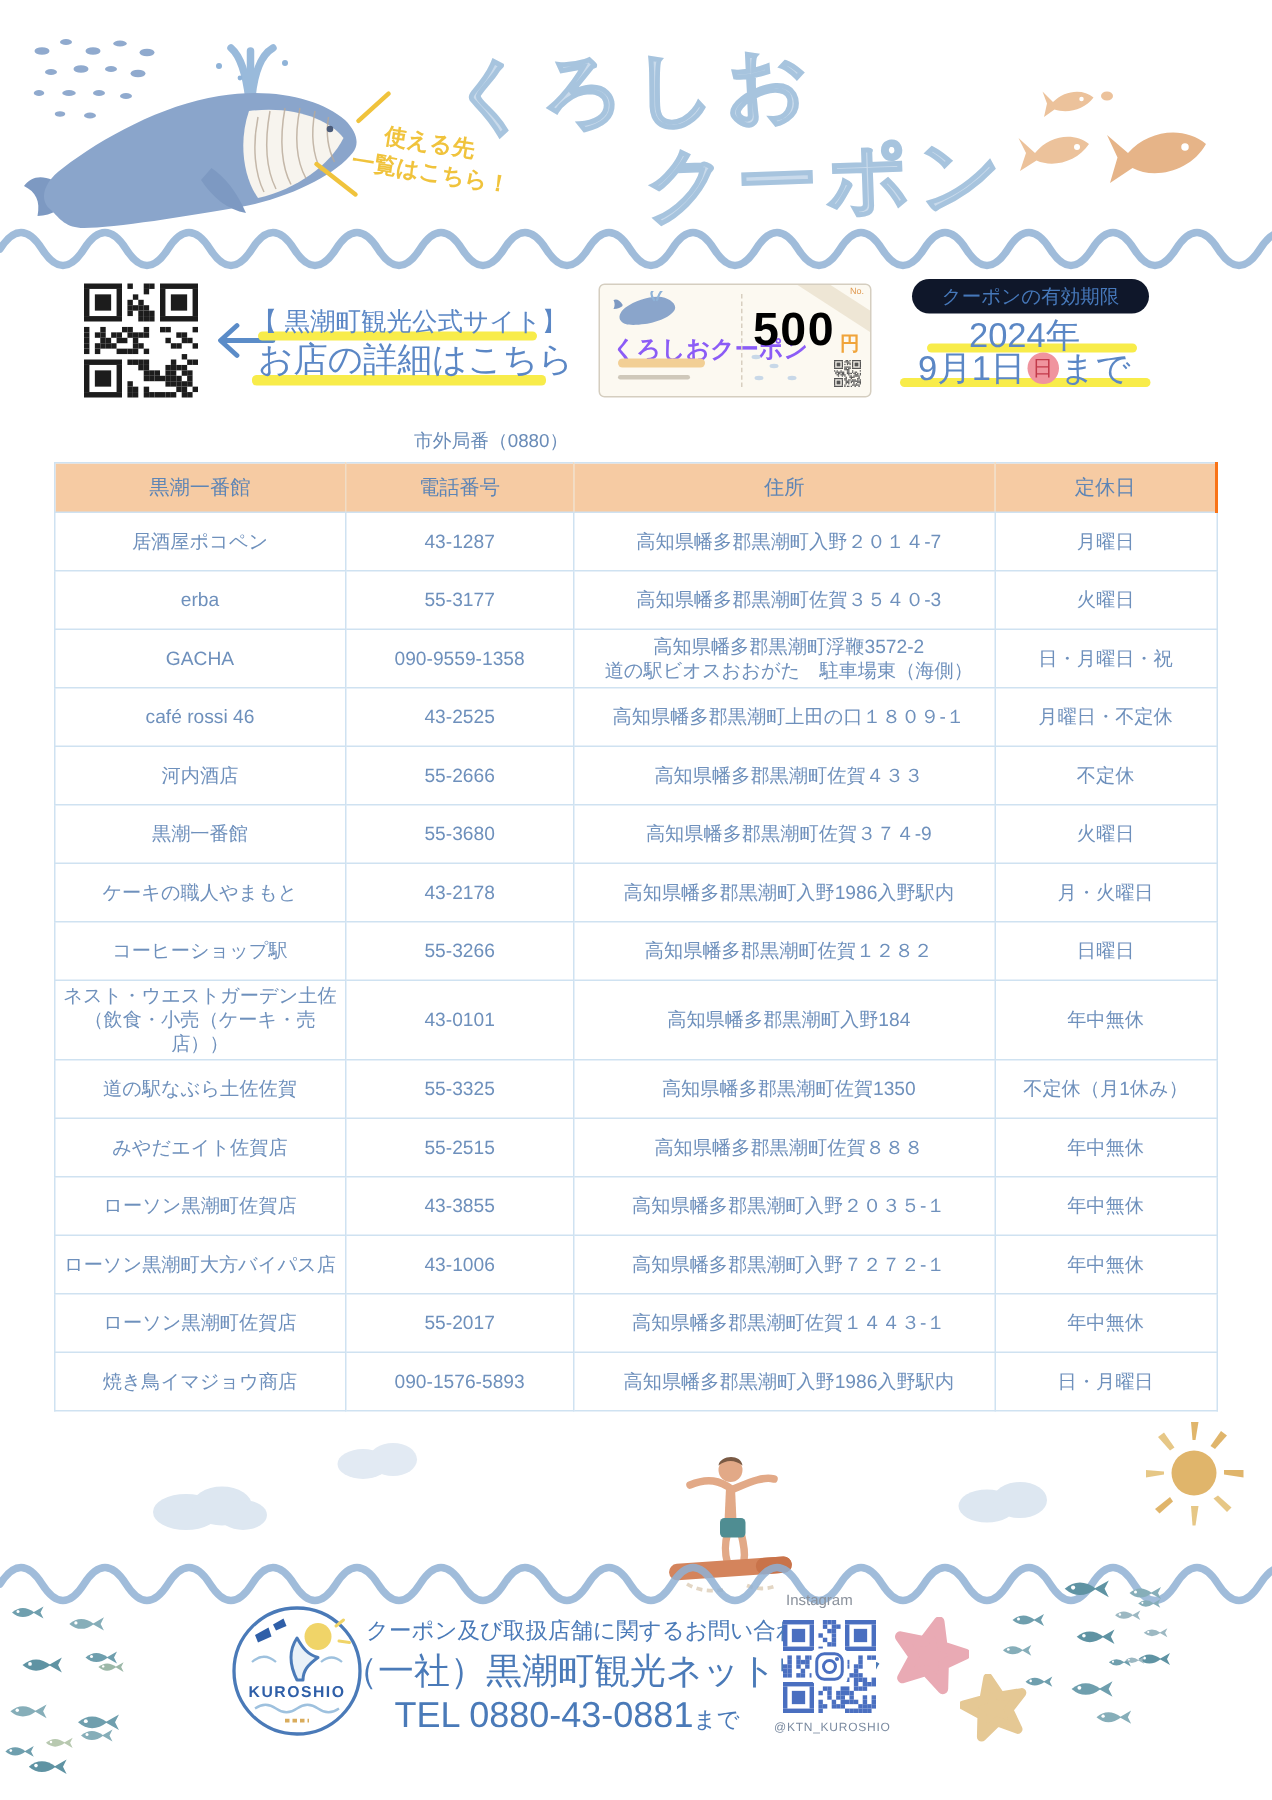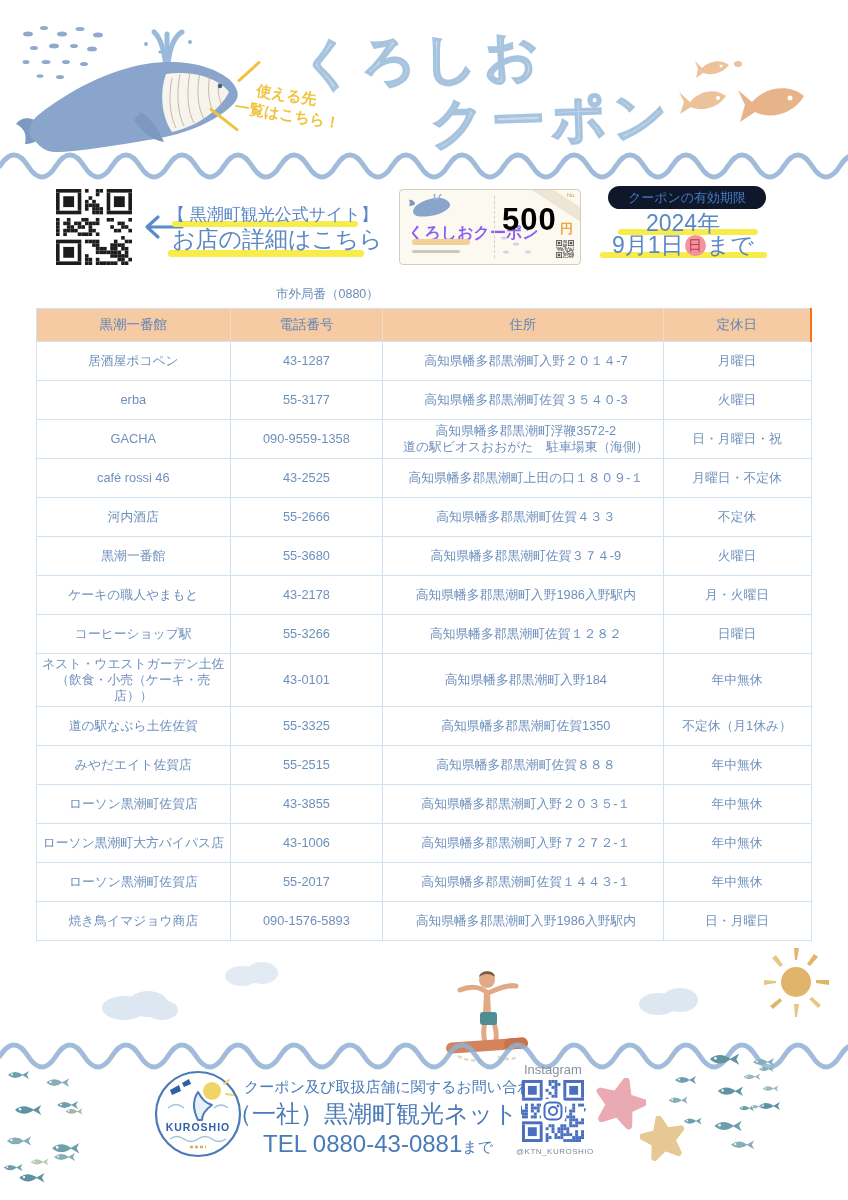--- a/index.html
+++ b/index.html
@@ -45,21 +45,21 @@
     border:1px solid #cfe2f1;border-right:1px solid #f1ddc6;}
   table.tb th:last-child{border-right:2px solid #f97316;}
   table.tb td{border:1px solid #cfe2f1;color:#6e90bc;font-size:12.8px;height:34px;
     text-align:center;white-space:pre-line;line-height:1.25;padding:2px 4px;}
   table.tb td.addr{text-align:center;padding-left:10px;}
   
   .contact1{position:absolute;left:244px;top:1078px;width:270px;text-align:center;font-size:15px;color:#4a7ab8;white-space:nowrap;}
   .contact2{position:absolute;left:228px;top:1098px;width:300px;text-align:center;font-size:24px;color:#4a7ab8;white-space:nowrap;}
   .contact3{position:absolute;left:238px;top:1130px;width:280px;text-align:center;font-size:24px;color:#4a7ab8;white-space:nowrap;}
   .contact3 .suffix{font-size:15px;}
-  .ig-label{position:absolute;left:524px;top:1062px;font-size:13px;color:#8a919c;}
+  .ig-label{position:absolute;left:524px;top:1062px;font-size:10px;color:#8a919c;}
   .ig-handle{position:absolute;left:516px;top:1147px;font-size:8px;color:#7a8aa0;letter-spacing:.5px;}
   .ig-qr{position:absolute;left:522px;top:1080px;width:62px;height:62px;background:#fff;}
   .ig-qr .glyph{position:absolute;left:19px;top:19px;width:24px;height:24px;background:#fff;border-radius:4px;
     display:flex;align-items:center;justify-content:center;}
 </style>
 </head>
 <body>
 
 <div id="page">
 

